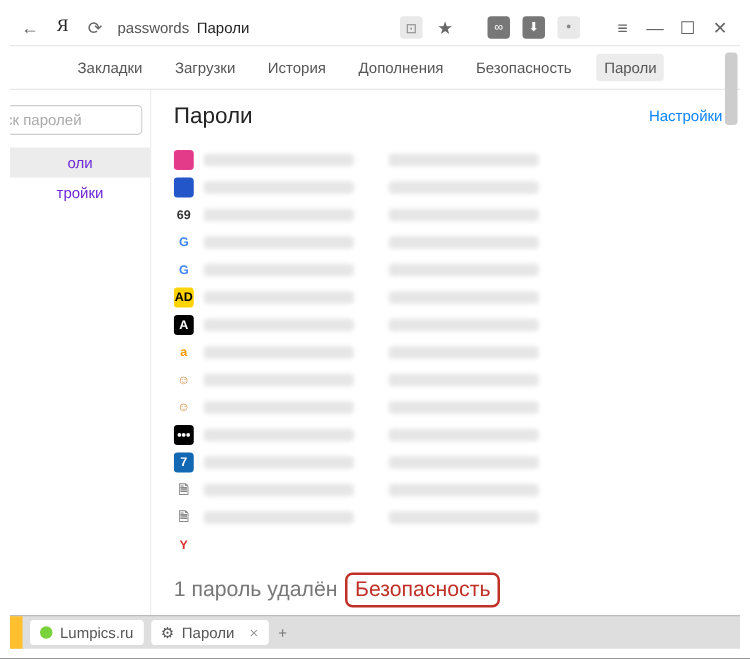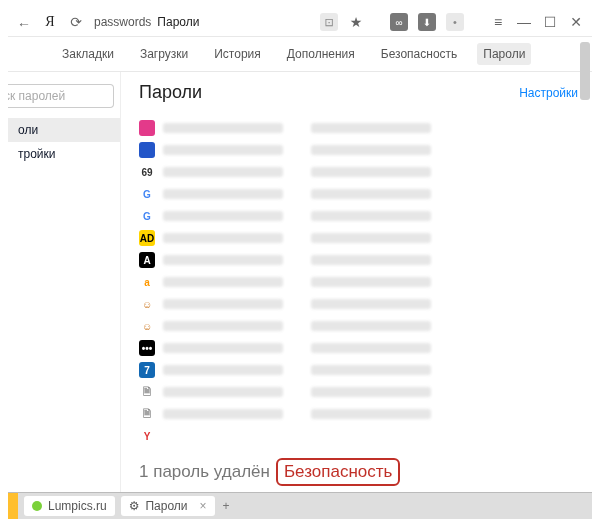--- a/index.html
+++ b/index.html
@@ -15,21 +15,21 @@
   .dark-btn{width:18px;height:18px;background:#777;border-radius:3px;color:#fff;display:flex;align-items:center;justify-content:center;font-size:10px;}
   
   .tabs{height:34px;display:flex;align-items:center;gap:14px;padding:0 0 0 48px;color:#555;border-bottom:1px solid #e8e8e8;position:relative;}
   .tab{padding:4px 6px;border-radius:3px;cursor:default;}
   .tab.active{background:#ececec;}
   .scrollbar{position:absolute;right:2px;top:34px;width:10px;height:58px;background:#cdcdcd;border-radius:3px;}
   
   .body{flex:1;display:flex;overflow:hidden;position:relative;}
   .side{width:112px;border-right:1px solid #eee;padding-top:8px;}
   .search{margin:4px 6px 10px -8px;height:22px;border:1px solid #ccc;border-left:none;border-radius:0 4px 4px 0;padding-left:4px;color:#aaa;display:flex;align-items:center;overflow:hidden;}
-  .side-item{padding:5px 10px;color:#0f172a;}
+  .side-item{padding:5px 10px;color:#6d28d9;text-align:center;}
   .side-item.active{background:#ececec;}
   .main{flex:1;padding:10px 14px 0 18px;display:flex;flex-direction:column;}
   .mhead{display:flex;align-items:center;justify-content:space-between;margin-bottom:14px;}
   .mhead h1{font-size:18px;font-weight:400;margin:0;}
   .add{color:#0a84ff;font-size:12px;}
   .cols{display:flex;align-items:center;gap:8px;color:#999;margin-bottom:6px;font-weight:300;}
   .cols .c1{width:20px;}
   .cols .c2{width:160px;color:#555;}
   .cols .c3{width:140px;}
   .chk{width:12px;height:12px;border:1px solid #aaa;display:inline-block;}

